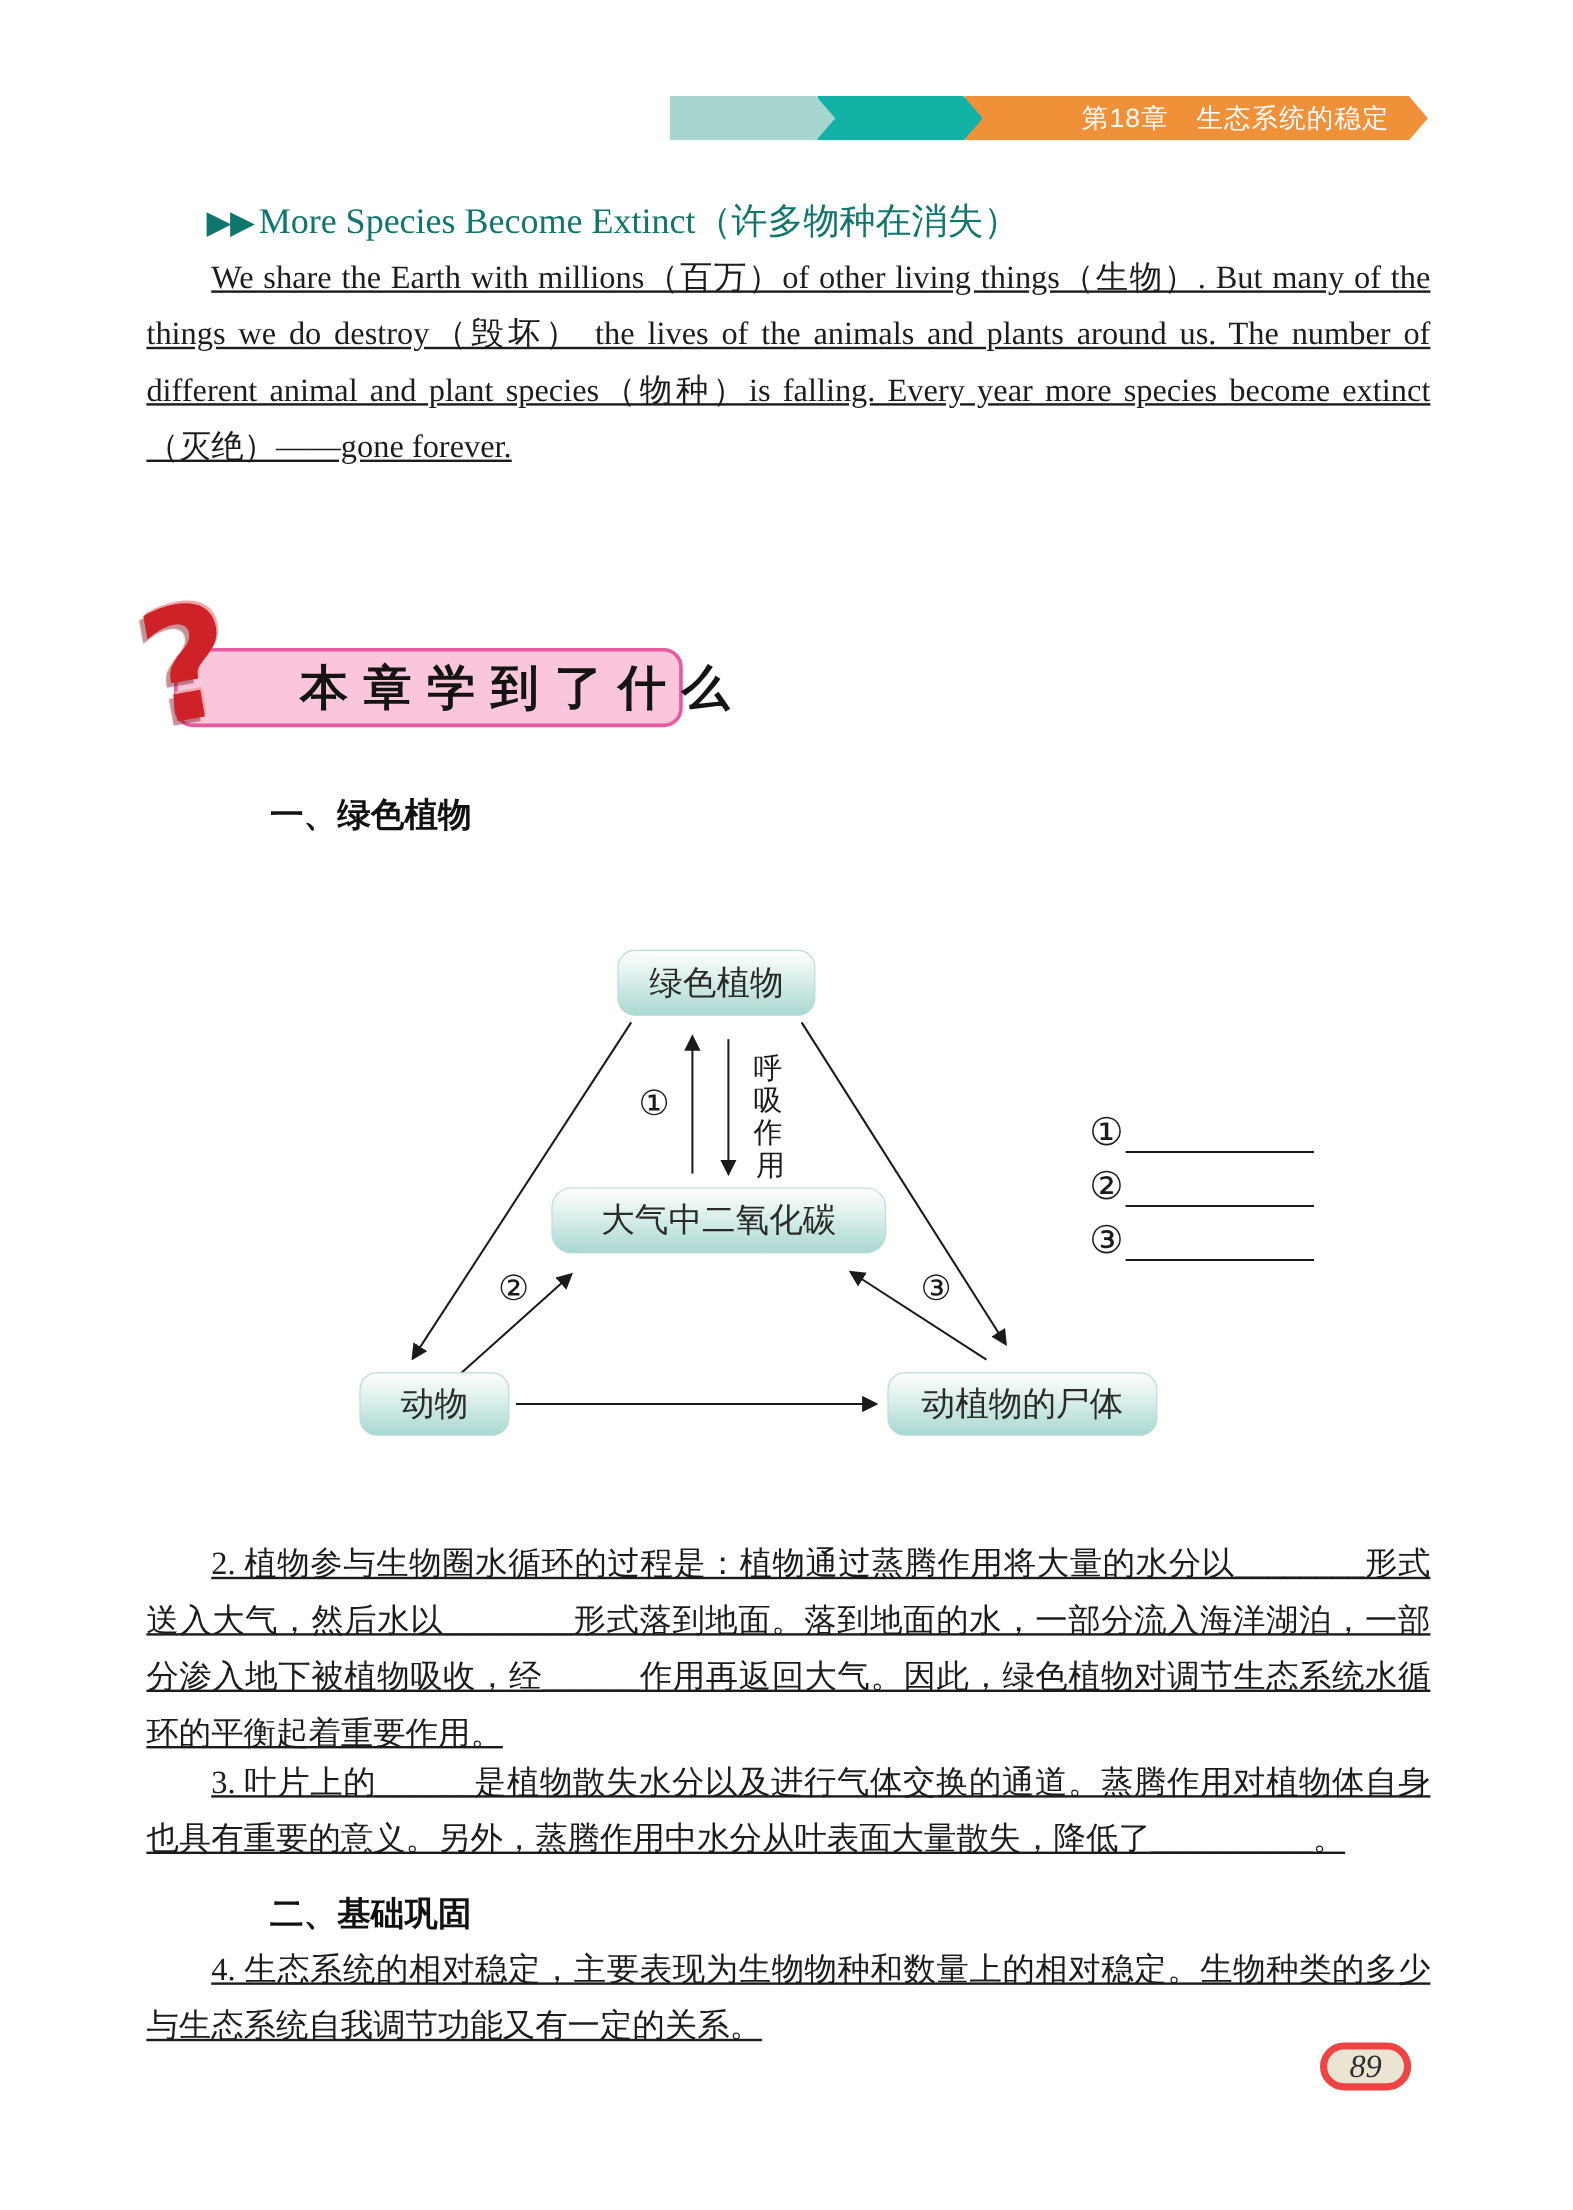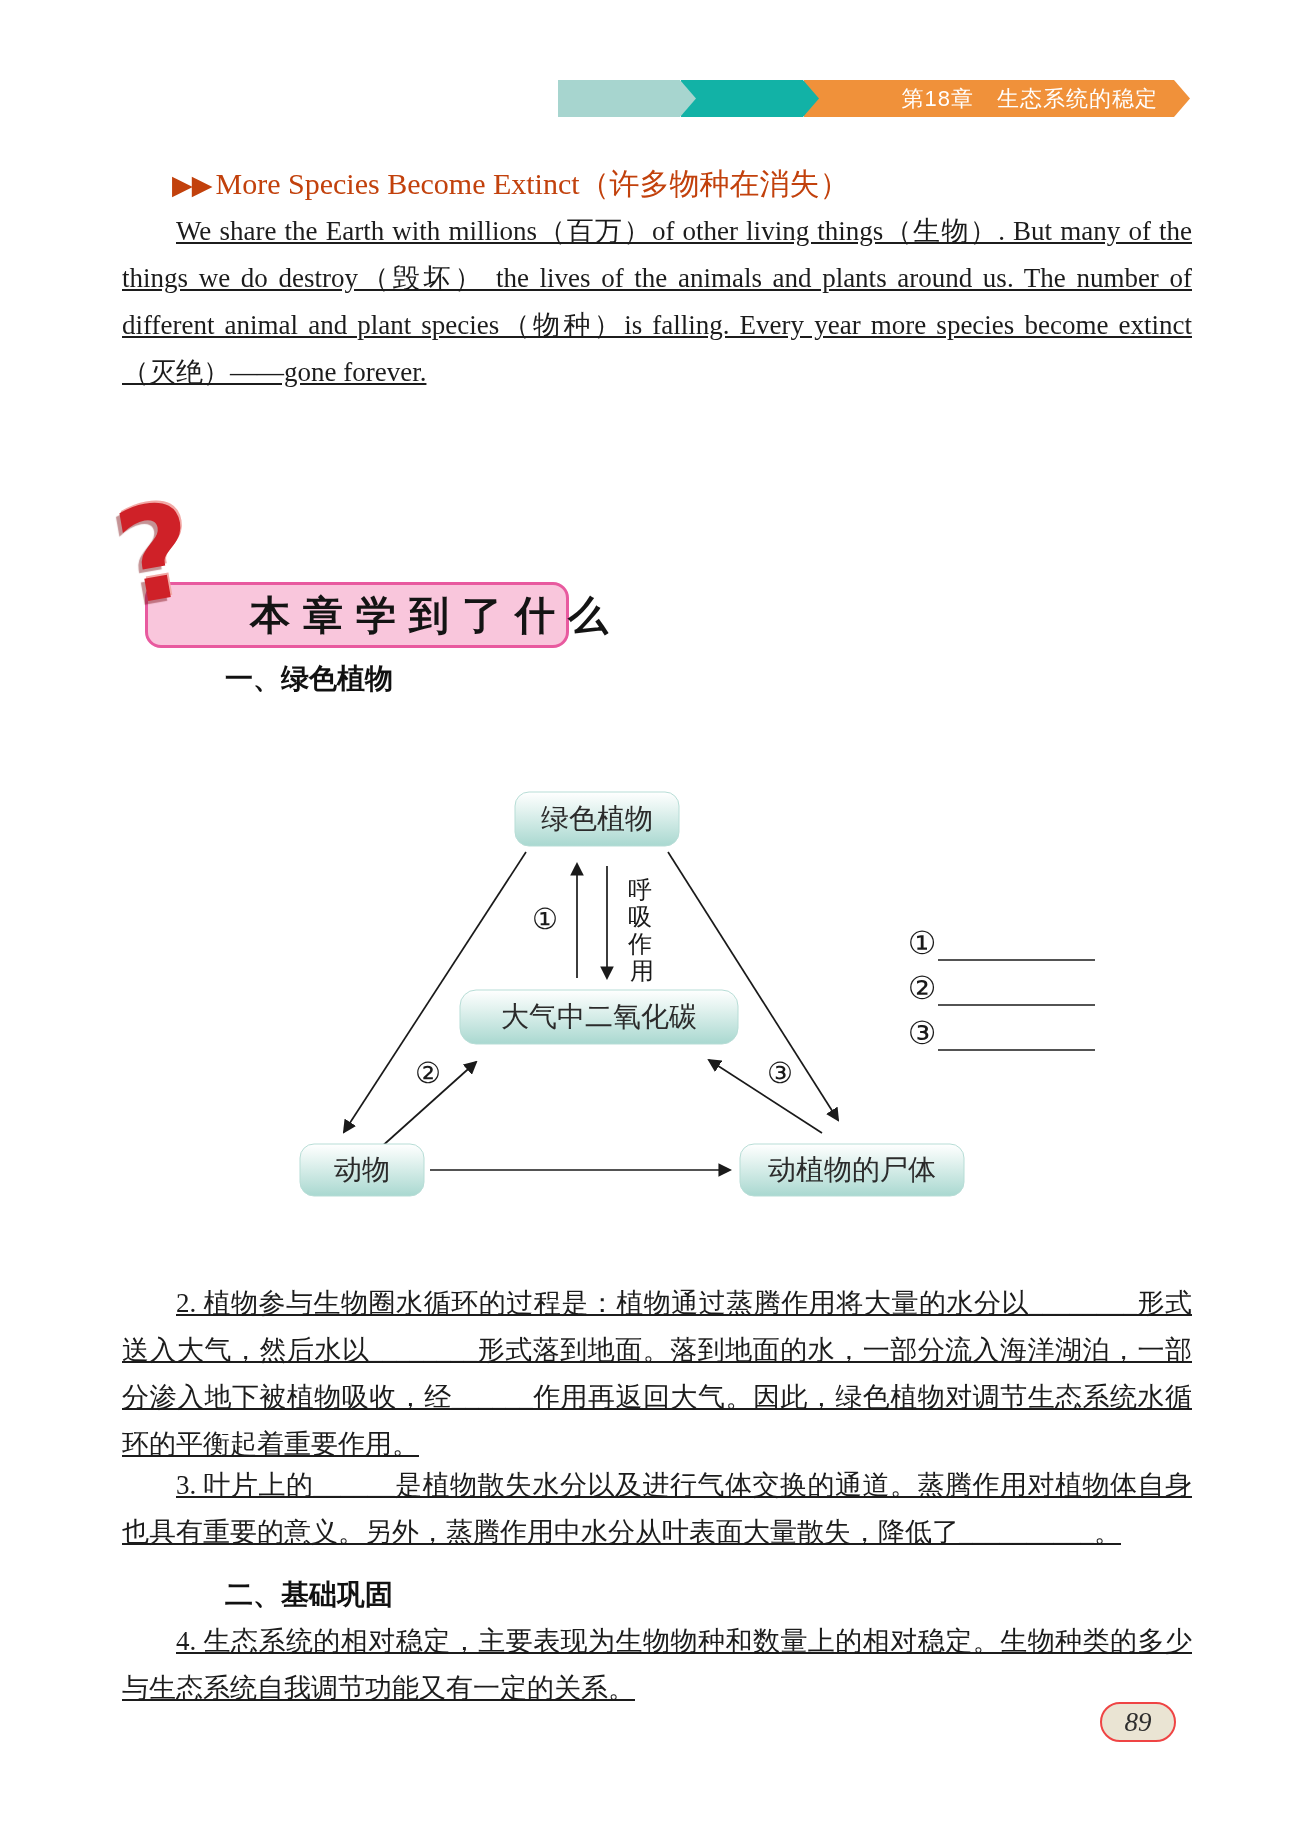--- a/index.html
+++ b/index.html
@@ -13,34 +13,34 @@
   .seg { position:absolute; top:80px; height:37px;
          clip-path:polygon(0 0, calc(100% - 16px) 0, 100% 50%, calc(100% - 16px) 100%, 0 100%); }
   .seg1 { left:558px; width:138px; background:#a7d5cf; z-index:3; }
   .seg2 { left:681px; width:138px; background:#12b2a6; z-index:2; }
   .seg3 { left:804px; width:386px; background:#f0913a; z-index:1;
           display:flex; align-items:center; justify-content:flex-end;
           padding-right:32px; box-sizing:border-box; }
   .seg3 span { color:#ffffff; font:22px "Liberation Sans", sans-serif; letter-spacing:1px; }
 
   
-  .lead-title { position:absolute; left:172px; top:164px; color:#c2410c;
+  .lead-title { position:absolute; left:172px; top:164px; color:#0f766e;
                 font:30px "Liberation Serif", serif; white-space:nowrap; }
   .lead-title .tri { font-size:27px; letter-spacing:-1px; margin-right:4px; }
 
   .para { position:absolute; left:122px; width:1070px;
           font:27px/47px "Liberation Serif", serif; text-align:justify;
           text-indent:2em; color:#1c1c1c;text-decoration:underline; }
   .lead-para { top:208px; }
 
   
   .review-box { position:absolute; left:145px; top:540px; width:424px; height:66px;
                 background:#f9c6dc; border:3px solid #e85a9f; border-radius:16px;
                 box-sizing:border-box; display:flex; align-items:center;
-                padding-left:102px; z-index:1;margin-top:42px; }
+                padding-left:102px; z-index:1; }
   .review-title { font:800 40px "Liberation Sans", sans-serif; letter-spacing:13px;
                   color:#141414; white-space:nowrap; }
   .qmark { position:absolute; left:118px; top:478px; z-index:2;
            font:900 130px "DejaVu Sans", sans-serif; color:#cf2128;
            transform:rotate(-10deg);
            text-shadow:-4px 3px 1px rgba(125,14,18,.45), 2px -2px 0 #f2a9a6; }
 
   .sec-heading { position:absolute; left:225px; font:bold 28px "Liberation Sans", sans-serif;
                  color:#111; white-space:nowrap; }
   .h-basics { top:660px; }
@@ -56,21 +56,21 @@
   .cline { stroke:#1a1a1a; stroke-width:1.7; fill:none; }
   .node  { fill:url(#nodeGrad); stroke:#b7ddd6; stroke-width:1; }
   .nodetext { font:28px "Liberation Serif", serif; fill:#2b2b2b; text-anchor:middle; }
   .circnum  { font:29px "Liberation Serif", serif; fill:#1a1a1a; text-anchor:middle; }
   .bignum   { font:32px "Liberation Serif", serif; fill:#1a1a1a; text-anchor:middle; }
   .vert tspan { font:24px "Liberation Serif", serif; fill:#1a1a1a; text-anchor:middle; }
   .blankline { stroke:#1a1a1a; stroke-width:1.6; }
 
   
   .page-badge { position:absolute; left:1100px; top:1702px; width:76px; height:40px;
-                background:#eae4d3; border:2px solid #ef4444; border-radius:21px;
+                background:#eae4d3; border:6px solid #ef4444; border-radius:21px;
                 display:flex; align-items:center; justify-content:center; box-sizing:border-box; }
   .page-badge span { font:italic 27px "Liberation Serif", serif; color:#2e2e2e; }
 </style>
 </head>
 <body>
 
 <div class="page">
 
   <div class="seg seg1"></div>
   <div class="seg seg2"></div>

